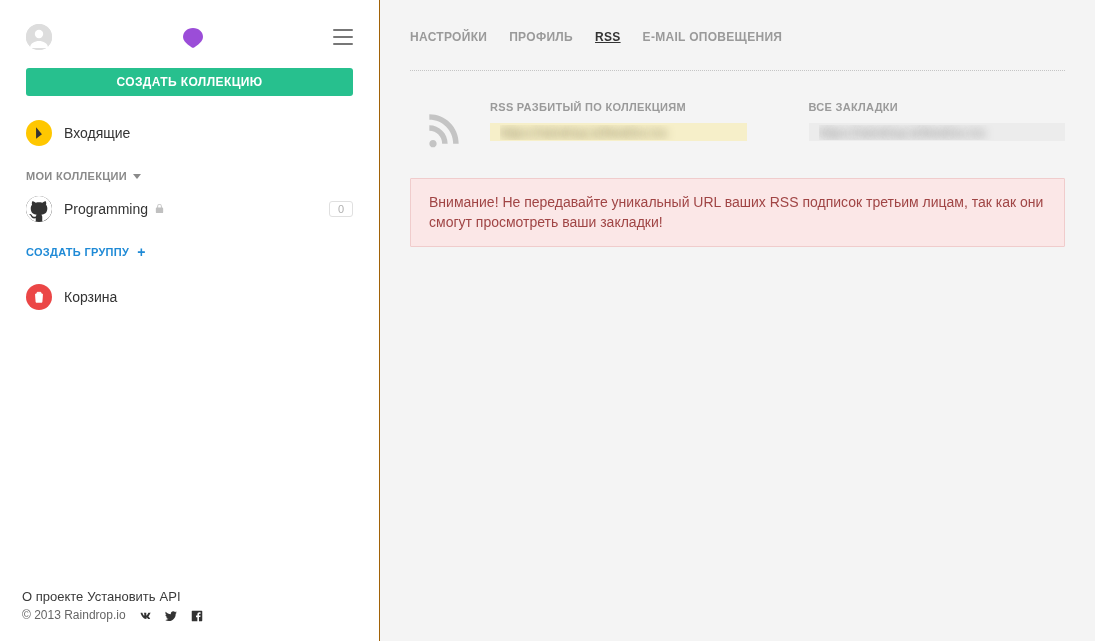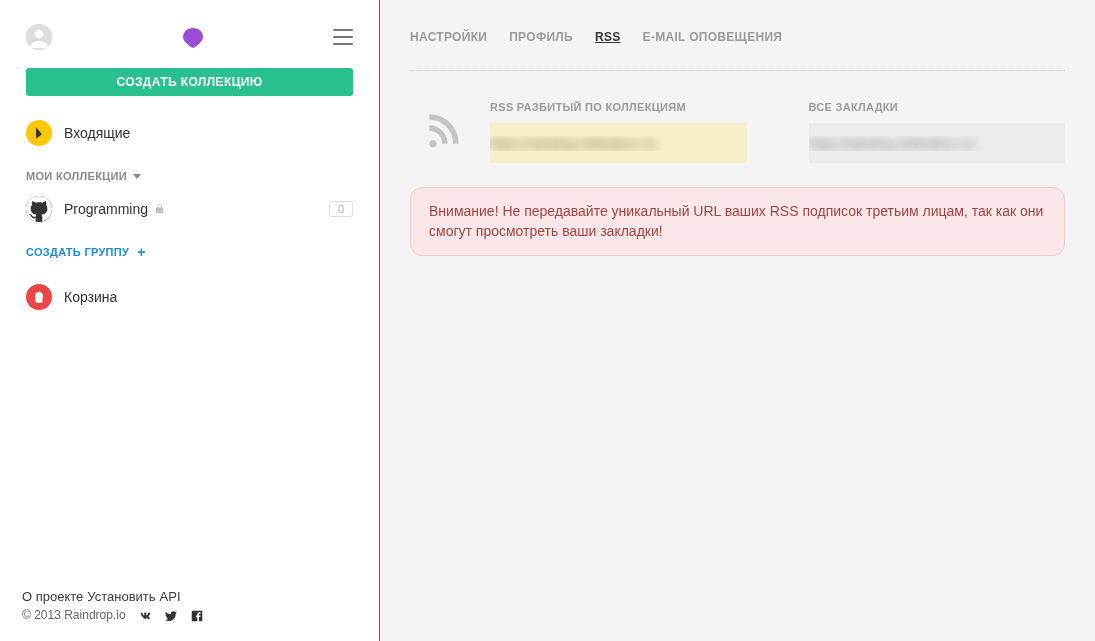--- a/index.html
+++ b/index.html
@@ -155,41 +155,41 @@
 .rss-icon svg { width: 44px; height: 44px; }
 .rss-col { flex: 1; }
 .rss-label {
   color: #9a9a9a;
   font-size: 11px;
   font-weight: 700;
   letter-spacing: 0.3px;
   margin-bottom: 10px;
 }
 .url-box {
-  height: 40px;
+  height: 18px;
   background: #f6efc9;
   border: none;
   width: 100%;
-  padding: 0 0;
+  padding: 0 10px;
   color: transparent;
   text-shadow: 0 0 8px rgba(120,110,70,0.9);
   font-size: 13px;
 }
 .url-box-gray {
   background: #ececec;
   text-shadow: 0 0 8px rgba(120,120,120,0.9);
 }
 .warning {
   background: #fbe7e7;
   border: 1px solid #f0cccc;
   color: #a04545;
   padding: 14px 18px;
   font-size: 14px;
   line-height: 1.4;
-  border-radius: 12px;
+  border-radius: 1px;
 }
 .spacer { width: 22px; flex: 0 0 22px; }
 </style>
 </head>
 <body>
 
 <aside class="sidebar">
   <div class="sidebar-top">
     <div class="avatar">
       <svg viewBox="0 0 26 26">

